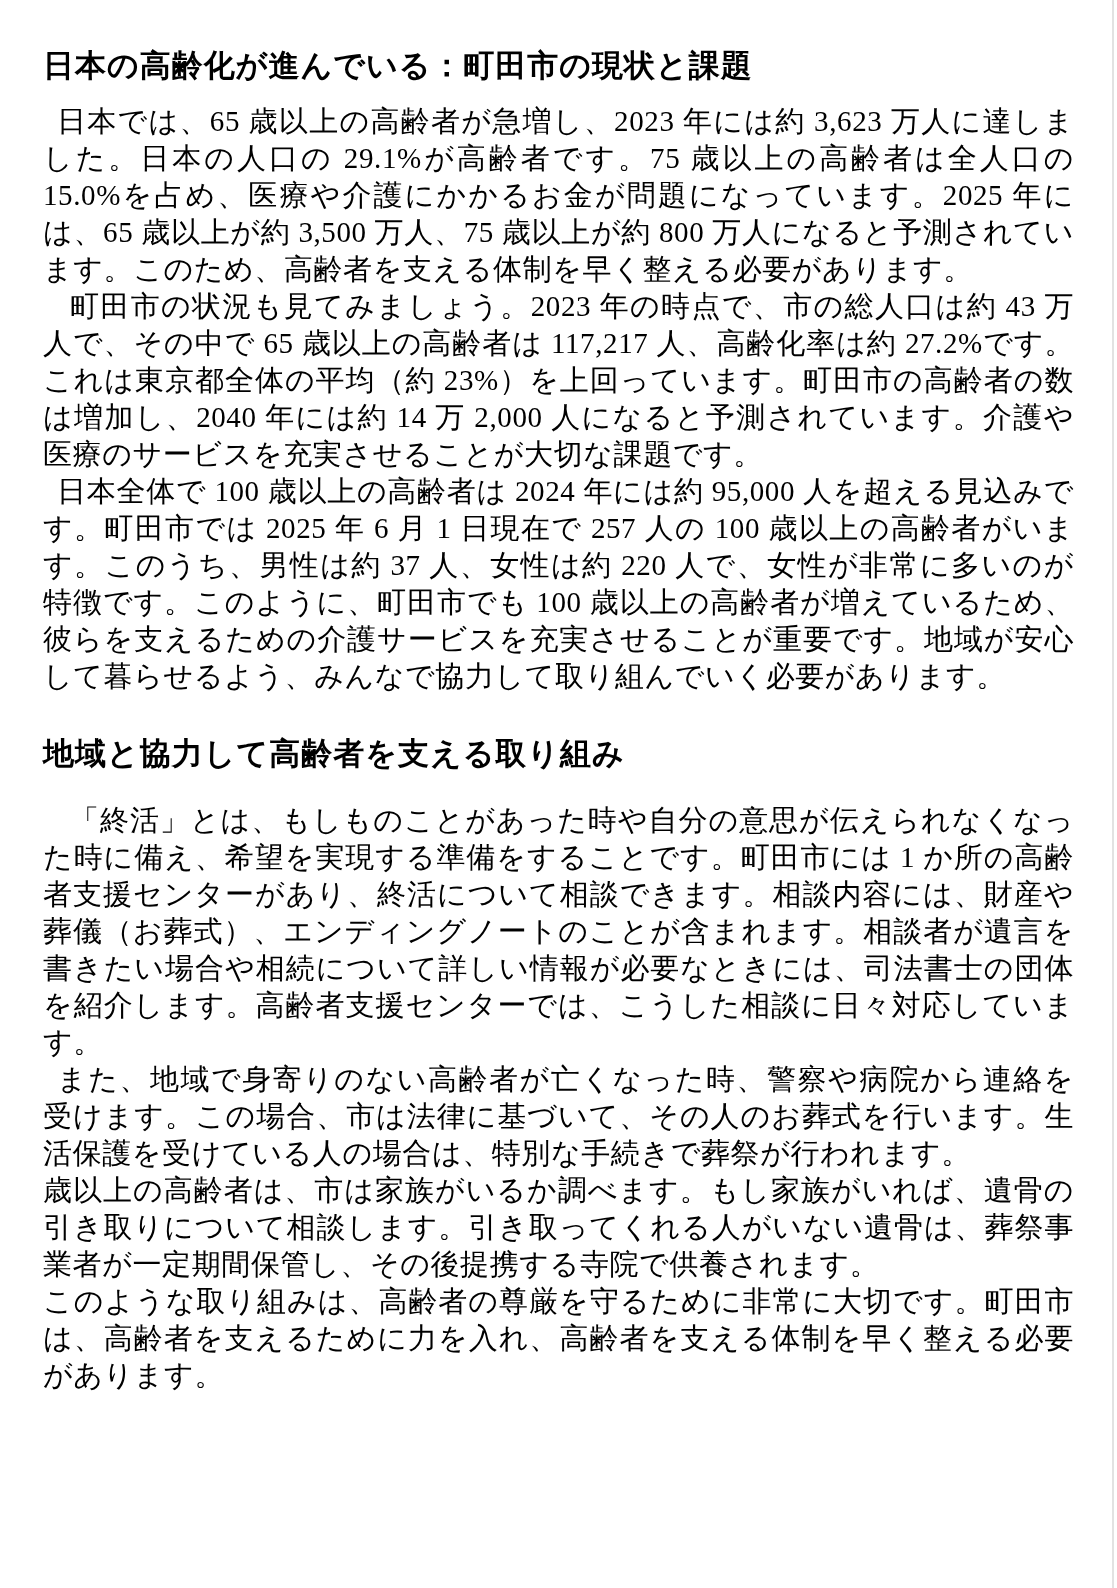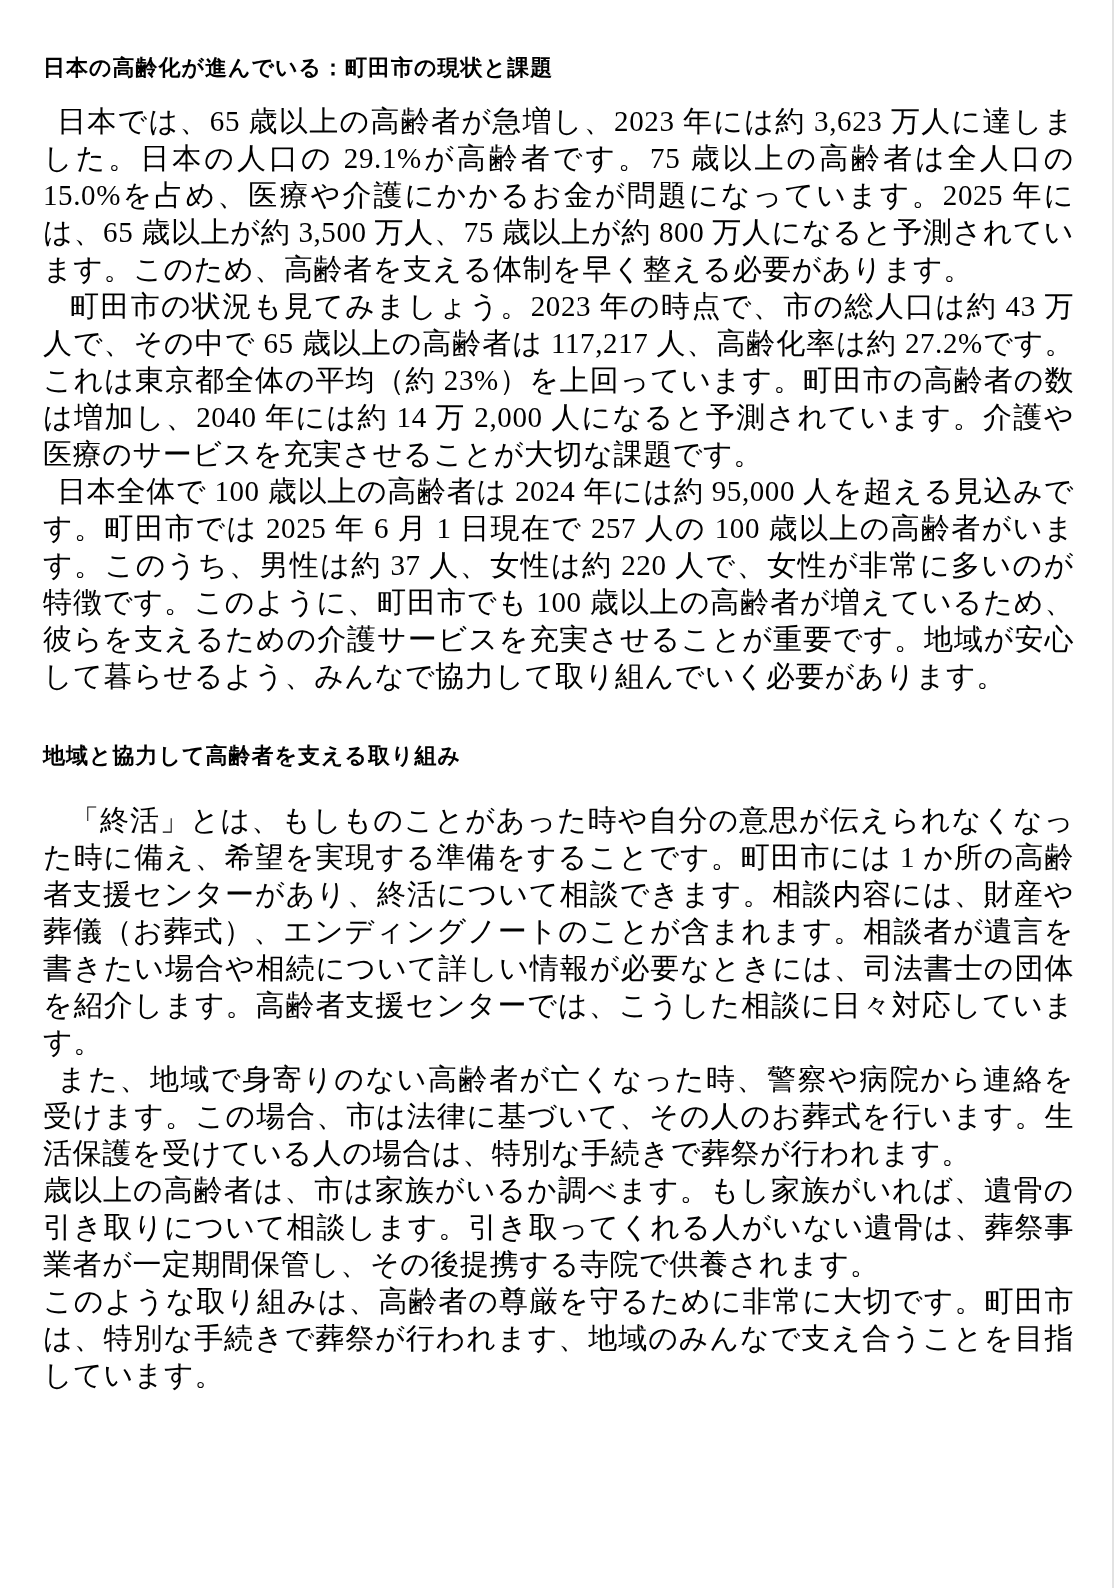--- a/index.html
+++ b/index.html
@@ -22,23 +22,23 @@
     right: 3px;
     width: 2px;
     height: 100%;
     background: #e2e2e2;
   }
   .content {
     box-sizing: border-box;
     padding: 51px 43px 0 43px;
   }
   .doc-heading {
-    font-family: Liberation Sans, sans-serif;
+    font-family: Liberation Mono, monospace;
     font-weight: bold;
-    font-size: 22px;
+    font-size: 31px;
     line-height: 34px;
     letter-spacing: 1px;
     margin: 0 0 18px 0;
   }
   .section-2 .doc-heading {
     margin-top: 44px;
     margin-bottom: 29px;
   }
   .doc-paragraph {
     font-family: "Liberation Serif", serif;
@@ -63,18 +63,18 @@
       <p class="doc-paragraph ind-half">日本では、65 歳以上の高齢者が急増し、2023 年には約 3,623 万人に達しました。日本の人口の 29.1%が高齢者です。75 歳以上の高齢者は全人口の 15.0%を占め、医療や介護にかかるお金が問題になっています。2025 年には、65 歳以上が約 3,500 万人、75 歳以上が約 800 万人になると予測されています。このため、高齢者を支える体制を早く整える必要があります。</p>
       <p class="doc-paragraph ind-full">町田市の状況も見てみましょう。2023 年の時点で、市の総人口は約 43 万人で、その中で 65 歳以上の高齢者は 117,217 人、高齢化率は約 27.2%です。これは東京都全体の平均（約 23%）を上回っています。町田市の高齢者の数は増加し、2040 年には約 14 万 2,000 人になると予測されています。介護や医療のサービスを充実させることが大切な課題です。</p>
       <p class="doc-paragraph ind-half">日本全体で 100 歳以上の高齢者は 2024 年には約 95,000 人を超える見込みです。町田市では 2025 年 6 月 1 日現在で 257 人の 100 歳以上の高齢者がいます。このうち、男性は約 37 人、女性は約 220 人で、女性が非常に多いのが特徴です。このように、町田市でも 100 歳以上の高齢者が増えているため、彼らを支えるための介護サービスを充実させることが重要です。地域が安心して暮らせるよう、みんなで協力して取り組んでいく必要があります。</p>
     </section>
 
     <section class="section-2">
       <h2 class="doc-heading">地域と協力して高齢者を支える取り組み</h2>
       <p class="doc-paragraph ind-full">「終活」とは、もしものことがあった時や自分の意思が伝えられなくなった時に備え、希望を実現する準備をすることです。町田市には 1 か所の高齢者支援センターがあり、終活について相談できます。相談内容には、財産や葬儀（お葬式）、エンディングノートのことが含まれます。相談者が遺言を書きたい場合や相続について詳しい情報が必要なときには、司法書士の団体を紹介します。高齢者支援センターでは、こうした相談に日々対応しています。</p>
       <p class="doc-paragraph ind-half">また、地域で身寄りのない高齢者が亡くなった時、警察や病院から連絡を受けます。この場合、市は法律に基づいて、その人のお葬式を行います。生活保護を受けている人の場合は、特別な手続きで葬祭が行われます。</p>
       <p class="doc-paragraph ind-none">歳以上の高齢者は、市は家族がいるか調べます。もし家族がいれば、遺骨の引き取りについて相談します。引き取ってくれる人がいない遺骨は、葬祭事業者が一定期間保管し、その後提携する寺院で供養されます。</p>
-      <p class="doc-paragraph ind-none">このような取り組みは、高齢者の尊厳を守るために非常に大切です。町田市は、特別な手続きで葬祭が行われます、地域のみんなで支え合うことを目指しています。</p>
+      <p class="doc-paragraph ind-none">このような取り組みは、高齢者の尊厳を守るために非常に大切です。町田市は、高齢者を支えるために力を入れ、高齢者を支える体制を早く整える必要があります。</p>
     </section>
 
   </div>
   <div class="page-edge-line"></div>
 </div>
 
 </body></html>

